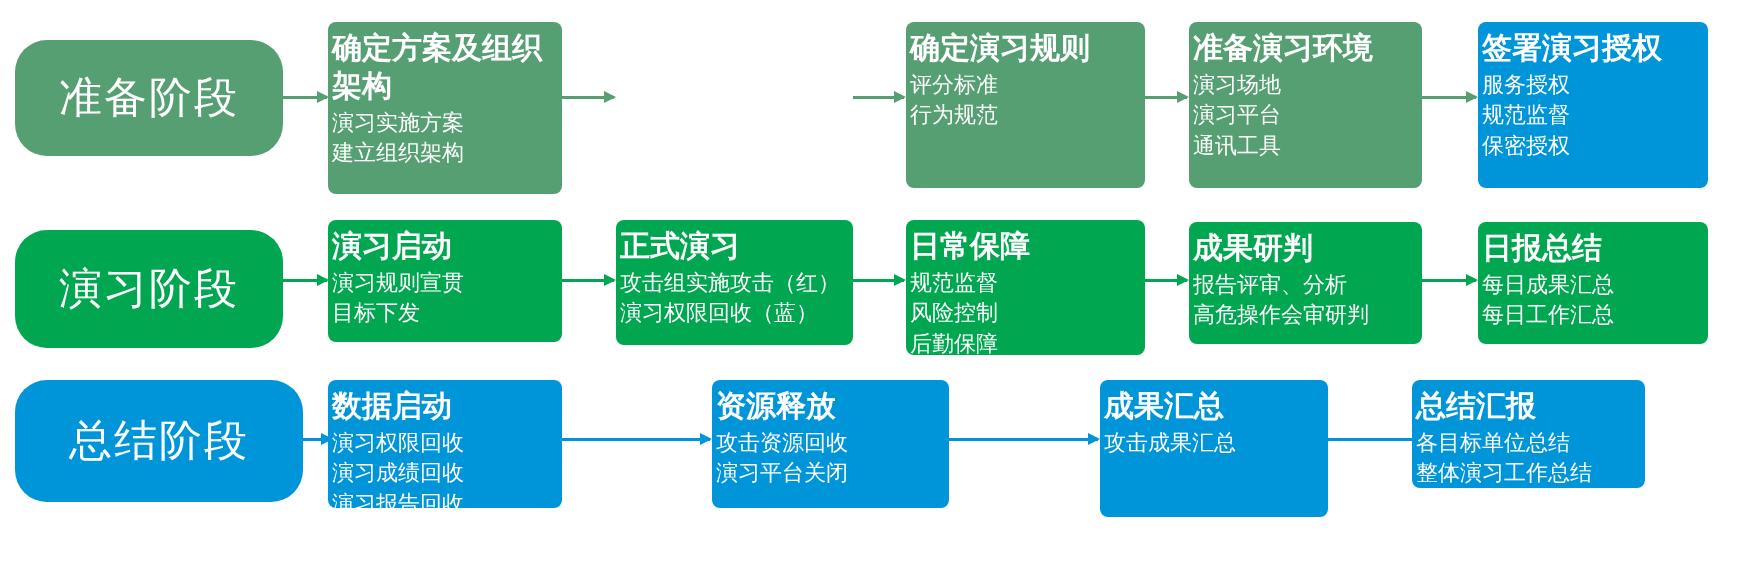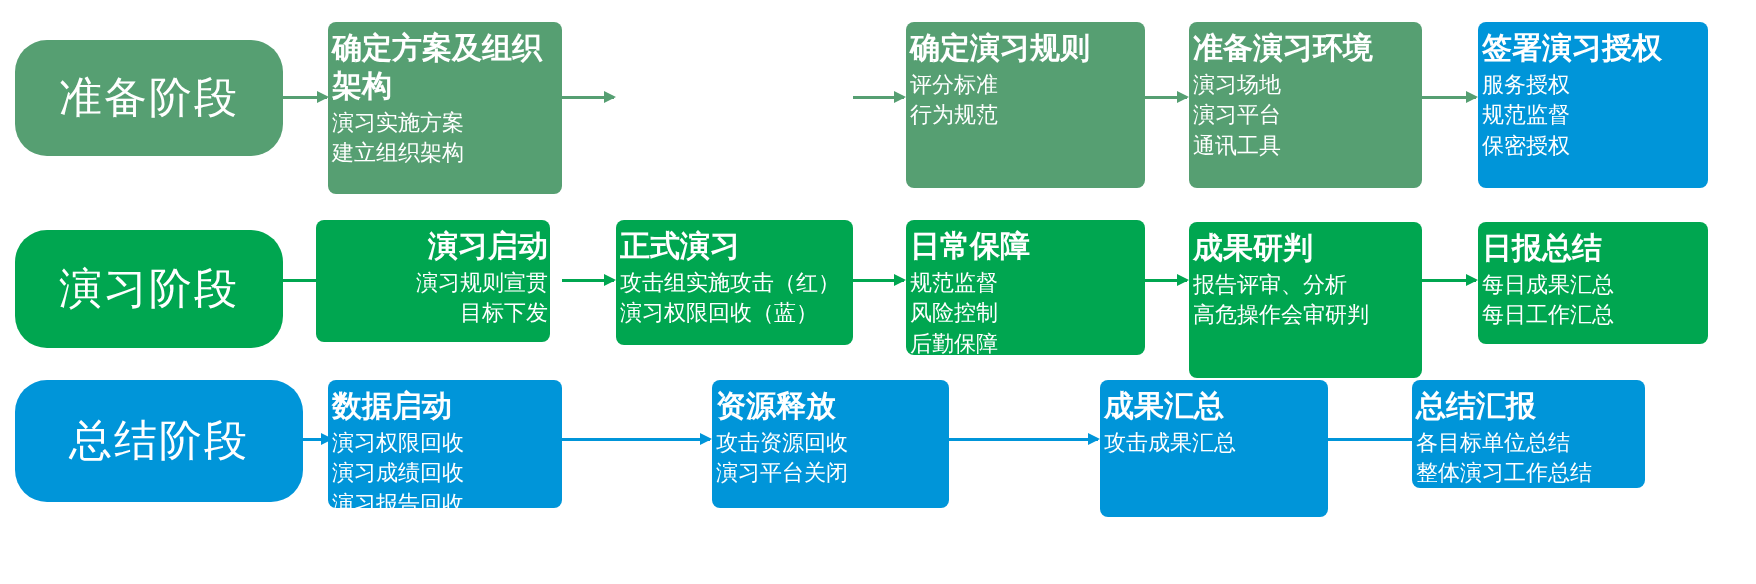--- a/index.html
+++ b/index.html
@@ -117,21 +117,21 @@
     <div class="item">规范监督</div>
     <div class="item">保密授权</div>
   </div>
 
   <div class="stage box-exec" style="left:15px;top:230px;width:268px;height:118px;">
     <span>演习阶段</span>
   </div>
 
   <div class="arrow row2" style="left:283px;top:279px;width:44px;"></div>
 
-  <div class="step box-exec" style="left:316px;top:220px;width:234px;height:122px;text-align:right;">
+  <div class="step box-exec" style="left:328px;top:220px;width:234px;height:122px;">
     <div class="title">演习启动</div>
     <div class="item">演习规则宣贯</div>
     <div class="item">目标下发</div>
   </div>
 
   <div class="arrow row2" style="left:562px;top:279px;width:52px;"></div>
 
   <div class="step box-exec" style="left:616px;top:220px;width:237px;height:125px;">
     <div class="title">正式演习</div>
     <div class="item">攻击组实施攻击（红）</div>
@@ -142,21 +142,21 @@
 
   <div class="step box-exec" style="left:906px;top:220px;width:239px;height:135px;">
     <div class="title">日常保障</div>
     <div class="item">规范监督</div>
     <div class="item">风险控制</div>
     <div class="item">后勤保障</div>
   </div>
 
   <div class="arrow row2" style="left:1145px;top:279px;width:42px;"></div>
 
-  <div class="step box-exec" style="left:1189px;top:222px;width:233px;height:156px;">
+  <div class="step box-exec" style="left:1189px;top:222px;width:233px;height:122px;">
     <div class="title">成果研判</div>
     <div class="item">报告评审、分析</div>
     <div class="item">高危操作会审研判</div>
   </div>
 
   <div class="arrow row2" style="left:1422px;top:279px;width:54px;"></div>
 
   <div class="step box-exec" style="left:1478px;top:222px;width:230px;height:122px;">
     <div class="title">日报总结</div>
     <div class="item">每日成果汇总</div>

